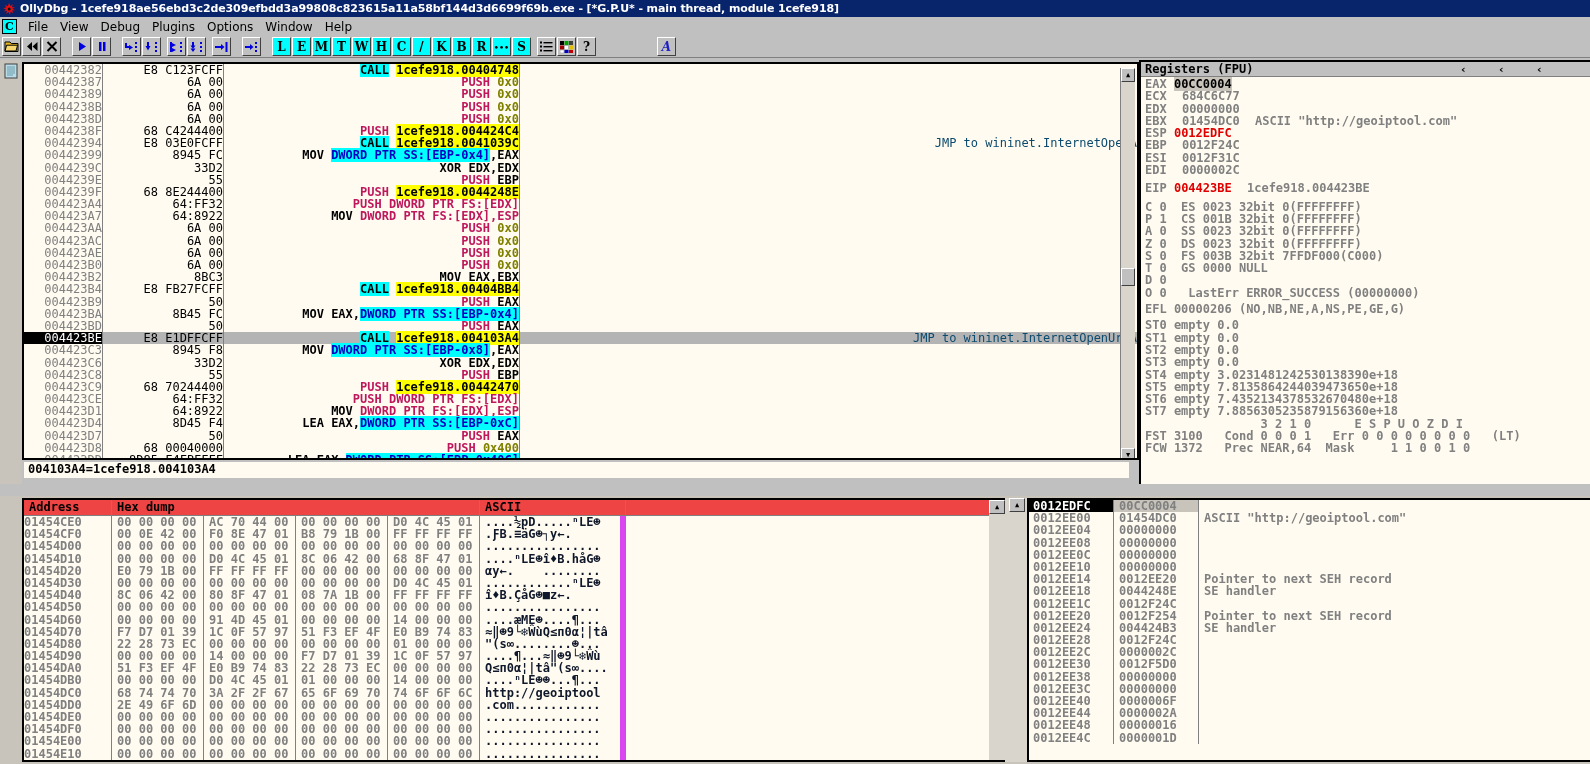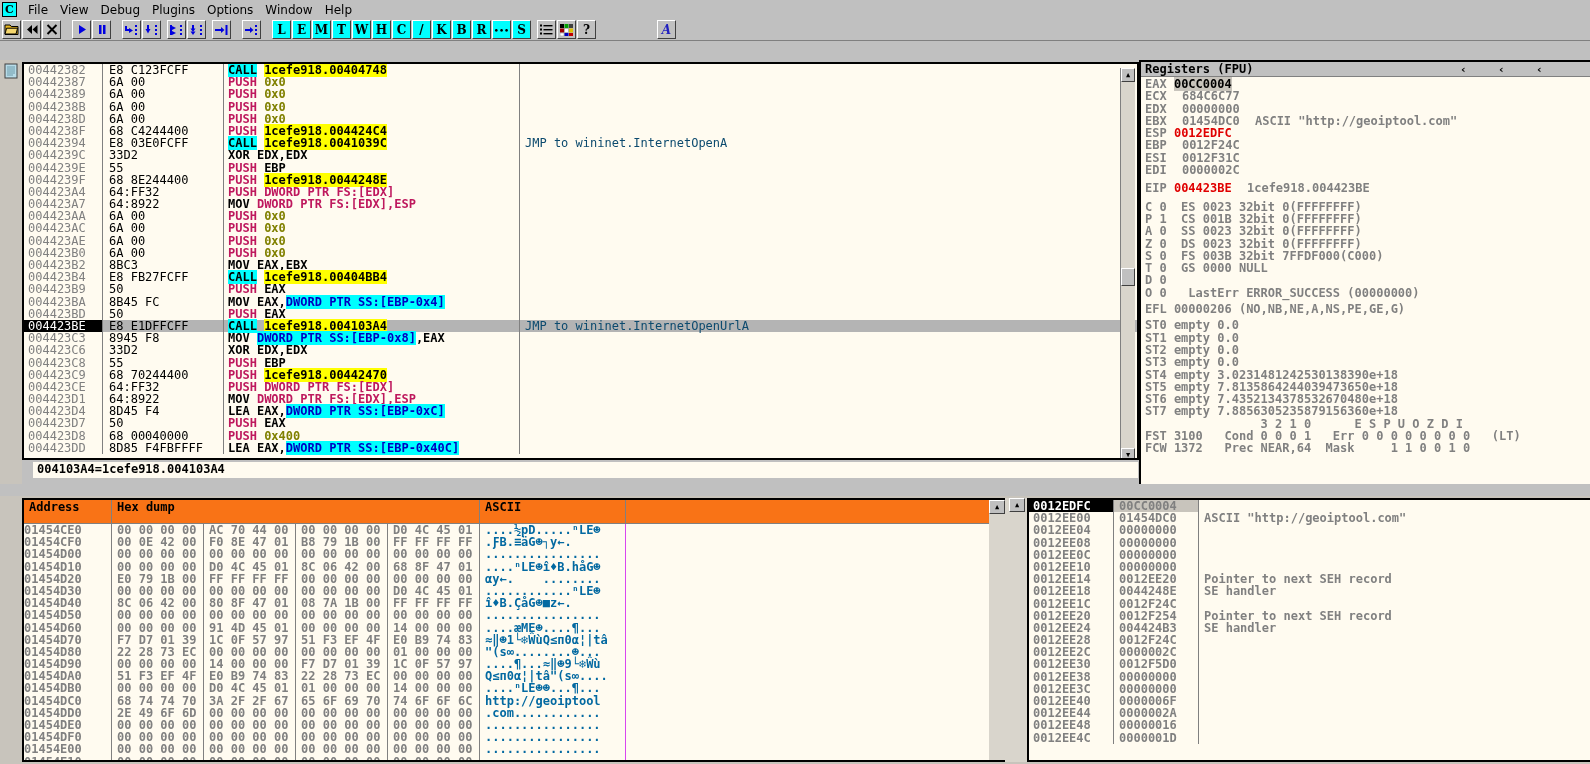--- a/index.html
+++ b/index.html
@@ -77,20 +77,21 @@
     background:#fffbf0;
     border:2px solid #000;
     box-sizing:border-box;
     overflow:hidden;
     font-family:"DejaVu Sans Mono", monospace;
     font-size:12px;
   }
   .drow{
     display:flex;height:12.2px;line-height:12.2px;white-space:pre;
     align-items:center;
+    text-align:right;
   }
   .drow.sel{background:#b4b4b4;}
   .c-addr{width:78px;padding-left:4px;box-sizing:border-box;color:#808080;flex:0 0 auto;}
   .drow.sel .c-addr{background:#000;color:#fff;}
   .c-sep{width:1px;background:#808080;height:12.2px;flex:0 0 auto;}
   .c-hex{width:120px;padding-left:6px;box-sizing:border-box;color:#000;flex:0 0 auto;}
   .c-dis{width:295px;padding-left:4px;box-sizing:border-box;flex:0 0 auto;color:#000;}
   .c-cmt{padding-left:5px;color:#0c4a6e;flex:1 1 auto;}
   .mn-blue{color:#be185d;font-weight:bold;}
   .mn-call{background:#00ffff;color:#000;font-weight:bold;}
@@ -110,21 +111,21 @@
     box-sizing:border-box;display:flex;align-items:center;justify-content:center;
     font-size:7px;line-height:1;
   }
   .sb-thumb{
     position:absolute;width:14px;height:18px;background:#c0c0c0;
     border-top:1px solid #fff;border-left:1px solid #fff;
     border-right:1px solid #404040;border-bottom:1px solid #404040;
     box-sizing:border-box;
   }
   .statusline{
-    position:absolute;left:33px;top:402px;width:1105px;height:16px;
+    position:absolute;left:24px;top:402px;width:1105px;height:16px;
     background:#fffbf0;
     color:#000;font-weight:bold;
     font-family:"DejaVu Sans Mono", monospace;font-size:12px;
     line-height:14px;padding-left:4px;box-sizing:border-box;white-space:pre;
   }
 
   
   .reg-pane{
     position:absolute;left:1139px;top:60px;width:451px;height:424px;
     background:#fffbf0;border-top:2px solid #000;border-left:2px solid #000;
@@ -152,31 +153,31 @@
   
   .dump-pane{
     position:absolute;left:0;top:496px;width:1005px;height:268px;background:#c8c4bc;
   }
   .dump-margin{position:absolute;left:0;top:0;width:22px;height:268px;background:#c8c4bc;}
   .dump-inner{
     position:absolute;left:22px;top:2px;width:983px;height:264px;
     background:#fffbf0;border:2px solid #000;border-right:0;box-sizing:border-box;overflow:hidden;
   }
   .dhdr{
-    display:flex;height:24px;line-height:15px;background:#f97316;
+    display:flex;height:16px;line-height:15px;background:#ef4444;
     border-bottom:1px solid #808080;
     font-family:"DejaVu Sans Mono", monospace;font-size:12px;font-weight:bold;color:#000;
     white-space:pre;box-sizing:border-box;
   }
   .dhdr .hcell{border-right:1px solid #808080;box-sizing:border-box;padding-left:5px;}
   .drow2{display:flex;height:12.2px;line-height:12.2px;white-space:pre;
     font-family:"DejaVu Sans Mono", monospace;font-size:12px;font-weight:bold;color:#808080;}
   .d-addr{width:88px;box-sizing:border-box;border-right:1px solid #808080;flex:0 0 auto;}
   .d-hexgrp{width:92px;padding-left:5px;box-sizing:border-box;border-right:1px solid #808080;flex:0 0 auto;}
-  .d-ascii{width:146px;padding-left:5px;box-sizing:border-box;border-right:1px solid #d946ef;flex:0 0 auto;color:#0369a1;}
+  .d-ascii{width:146px;padding-left:5px;box-sizing:border-box;border-right:6px solid #d946ef;flex:0 0 auto;color:#0f172a;}
   .d-tail{flex:1 1 auto;}
   .dump-sb{position:absolute;right:0;top:2px;width:16px;height:264px;background:#d9d5cc;
     border-top:2px solid #000;border-bottom:2px solid #000;box-sizing:border-box;}
 
   
   .stack-pane{
     position:absolute;left:1005px;top:496px;width:585px;height:268px;background:#c8c4bc;
   }
   .stack-sbcol{position:absolute;left:0;top:2px;width:22px;height:264px;background:#d9d5cc;}
   .stack-inner{
@@ -189,20 +190,31 @@
   .srow.sel .s-val{background:#c8c4bc;color:#808080;}
   .s-addr{width:85px;padding-left:4px;box-sizing:border-box;border-right:1px solid #808080;flex:0 0 auto;}
   .s-val{width:85px;padding-left:5px;box-sizing:border-box;border-right:1px solid #808080;flex:0 0 auto;}
   .s-cmt{padding-left:5px;flex:1 1 auto;color:#808080;}
 </style>
 </head>
 <body>
 
 <div class="app">
 
+  <div class="titlebar">
+    <span class="tb-icon">
+      <svg width="15" height="14" viewBox="0 0 15 14">
+        <g fill="#e01010">
+          <path d="M7 1 L8.4 4 L11 2.2 L9.8 5.2 L13 5 L10.3 6.8 L13.4 8.2 L10 8.6 L11.6 11.2 L8.6 9.8 L8 13 L6.6 10 L4.2 12 L5 8.8 L1.6 9.4 L4.2 7.4 L1 6 L4.4 5.6 L2.8 3 L5.8 4.3 Z"></path>
+        </g>
+        <circle cx="7.2" cy="6.9" r="1.5" fill="#101010"></circle>
+      </svg>
+    </span>
+    <span class="tb-text">OllyDbg - 1cefe918ae56ebd3c2de309efbdd3a99808c823615a11a58bf144d3d6699f69b.exe - [*G.P.U* - main thread, module 1cefe918]</span>
+  </div>
 
   <div class="menubar">
     <span class="menu-cicon">C</span>
     <span class="menu-item">File</span>
     <span class="menu-item">View</span>
     <span class="menu-item">Debug</span>
     <span class="menu-item">Plugins</span>
     <span class="menu-item">Options</span>
     <span class="menu-item">Window</span>
     <span class="menu-item">Help</span>
@@ -356,20 +368,21 @@
 
     <div class="disasm">
       <div id="disasm-rows">
           <div class="drow"><span class="c-addr">00442382</span><span class="c-sep"></span><span class="c-hex">E8 C123FCFF</span><span class="c-sep"></span><span class="c-dis"><span class="mn-call">CALL</span> <span class="addr-yellow">1cefe918.00404748</span></span><span class="c-sep"></span><span class="c-cmt"></span></div>
           <div class="drow"><span class="c-addr">00442387</span><span class="c-sep"></span><span class="c-hex">6A 00</span><span class="c-sep"></span><span class="c-dis"><span class="mn-blue">PUSH</span> <span class="val-olive">0x0</span></span><span class="c-sep"></span><span class="c-cmt"></span></div>
           <div class="drow"><span class="c-addr">00442389</span><span class="c-sep"></span><span class="c-hex">6A 00</span><span class="c-sep"></span><span class="c-dis"><span class="mn-blue">PUSH</span> <span class="val-olive">0x0</span></span><span class="c-sep"></span><span class="c-cmt"></span></div>
           <div class="drow"><span class="c-addr">0044238B</span><span class="c-sep"></span><span class="c-hex">6A 00</span><span class="c-sep"></span><span class="c-dis"><span class="mn-blue">PUSH</span> <span class="val-olive">0x0</span></span><span class="c-sep"></span><span class="c-cmt"></span></div>
           <div class="drow"><span class="c-addr">0044238D</span><span class="c-sep"></span><span class="c-hex">6A 00</span><span class="c-sep"></span><span class="c-dis"><span class="mn-blue">PUSH</span> <span class="val-olive">0x0</span></span><span class="c-sep"></span><span class="c-cmt"></span></div>
           <div class="drow"><span class="c-addr">0044238F</span><span class="c-sep"></span><span class="c-hex">68 C4244400</span><span class="c-sep"></span><span class="c-dis"><span class="mn-blue">PUSH</span> <span class="addr-yellow">1cefe918.004424C4</span></span><span class="c-sep"></span><span class="c-cmt"></span></div>
           <div class="drow"><span class="c-addr">00442394</span><span class="c-sep"></span><span class="c-hex">E8 03E0FCFF</span><span class="c-sep"></span><span class="c-dis"><span class="mn-call">CALL</span> <span class="addr-yellow">1cefe918.0041039C</span></span><span class="c-sep"></span><span class="c-cmt">JMP to wininet.InternetOpenA</span></div>
+          <div class="drow"><span class="c-addr">00442399</span><span class="c-sep"></span><span class="c-hex">8945 FC</span><span class="c-sep"></span><span class="c-dis"><span class="op-plain">MOV</span> <span class="op-cyan">DWORD PTR SS:[EBP-0x4]</span><span class="op-plain">,EAX</span></span><span class="c-sep"></span><span class="c-cmt"></span></div>
           <div class="drow"><span class="c-addr">0044239C</span><span class="c-sep"></span><span class="c-hex">33D2</span><span class="c-sep"></span><span class="c-dis"><span class="op-plain">XOR</span> <span class="op-plain">EDX,EDX</span></span><span class="c-sep"></span><span class="c-cmt"></span></div>
           <div class="drow"><span class="c-addr">0044239E</span><span class="c-sep"></span><span class="c-hex">55</span><span class="c-sep"></span><span class="c-dis"><span class="mn-blue">PUSH</span> <span class="op-plain">EBP</span></span><span class="c-sep"></span><span class="c-cmt"></span></div>
           <div class="drow"><span class="c-addr">0044239F</span><span class="c-sep"></span><span class="c-hex">68 8E244400</span><span class="c-sep"></span><span class="c-dis"><span class="mn-blue">PUSH</span> <span class="addr-yellow">1cefe918.0044248E</span></span><span class="c-sep"></span><span class="c-cmt"></span></div>
           <div class="drow"><span class="c-addr">004423A4</span><span class="c-sep"></span><span class="c-hex">64:FF32</span><span class="c-sep"></span><span class="c-dis"><span class="mn-blue">PUSH</span> <span class="mn-blue">DWORD PTR FS:[EDX]</span></span><span class="c-sep"></span><span class="c-cmt"></span></div>
           <div class="drow"><span class="c-addr">004423A7</span><span class="c-sep"></span><span class="c-hex">64:8922</span><span class="c-sep"></span><span class="c-dis"><span class="op-plain">MOV</span> <span class="mn-blue">DWORD PTR FS:[EDX],ESP</span></span><span class="c-sep"></span><span class="c-cmt"></span></div>
           <div class="drow"><span class="c-addr">004423AA</span><span class="c-sep"></span><span class="c-hex">6A 00</span><span class="c-sep"></span><span class="c-dis"><span class="mn-blue">PUSH</span> <span class="val-olive">0x0</span></span><span class="c-sep"></span><span class="c-cmt"></span></div>
           <div class="drow"><span class="c-addr">004423AC</span><span class="c-sep"></span><span class="c-hex">6A 00</span><span class="c-sep"></span><span class="c-dis"><span class="mn-blue">PUSH</span> <span class="val-olive">0x0</span></span><span class="c-sep"></span><span class="c-cmt"></span></div>
           <div class="drow"><span class="c-addr">004423AE</span><span class="c-sep"></span><span class="c-hex">6A 00</span><span class="c-sep"></span><span class="c-dis"><span class="mn-blue">PUSH</span> <span class="val-olive">0x0</span></span><span class="c-sep"></span><span class="c-cmt"></span></div>
           <div class="drow"><span class="c-addr">004423B0</span><span class="c-sep"></span><span class="c-hex">6A 00</span><span class="c-sep"></span><span class="c-dis"><span class="mn-blue">PUSH</span> <span class="val-olive">0x0</span></span><span class="c-sep"></span><span class="c-cmt"></span></div>
           <div class="drow"><span class="c-addr">004423B2</span><span class="c-sep"></span><span class="c-hex">8BC3</span><span class="c-sep"></span><span class="c-dis"><span class="op-plain">MOV</span> <span class="op-plain">EAX,EBX</span></span><span class="c-sep"></span><span class="c-cmt"></span></div>
@@ -421,21 +434,21 @@
       <div id="dump-rows">
           <div class="drow2"><span class="d-addr">01454CE0</span><span class="d-hexgrp">00 00 00 00</span><span class="d-hexgrp">AC 70 44 00</span><span class="d-hexgrp">00 00 00 00</span><span class="d-hexgrp">D0 4C 45 01</span><span class="d-ascii">....½pD.....ⁿLE☻</span><span class="d-tail"></span></div>
           <div class="drow2"><span class="d-addr">01454CF0</span><span class="d-hexgrp">00 0E 42 00</span><span class="d-hexgrp">F0 8E 47 01</span><span class="d-hexgrp">B8 79 1B 00</span><span class="d-hexgrp">FF FF FF FF</span><span class="d-ascii">.ƑB.≡äG☻┐y←.</span><span class="d-tail"></span></div>
           <div class="drow2"><span class="d-addr">01454D00</span><span class="d-hexgrp">00 00 00 00</span><span class="d-hexgrp">00 00 00 00</span><span class="d-hexgrp">00 00 00 00</span><span class="d-hexgrp">00 00 00 00</span><span class="d-ascii">................</span><span class="d-tail"></span></div>
           <div class="drow2"><span class="d-addr">01454D10</span><span class="d-hexgrp">00 00 00 00</span><span class="d-hexgrp">D0 4C 45 01</span><span class="d-hexgrp">8C 06 42 00</span><span class="d-hexgrp">68 8F 47 01</span><span class="d-ascii">....ⁿLE☻î♦B.håG☻</span><span class="d-tail"></span></div>
           <div class="drow2"><span class="d-addr">01454D20</span><span class="d-hexgrp">E0 79 1B 00</span><span class="d-hexgrp">FF FF FF FF</span><span class="d-hexgrp">00 00 00 00</span><span class="d-hexgrp">00 00 00 00</span><span class="d-ascii">αy←.    ........</span><span class="d-tail"></span></div>
           <div class="drow2"><span class="d-addr">01454D30</span><span class="d-hexgrp">00 00 00 00</span><span class="d-hexgrp">00 00 00 00</span><span class="d-hexgrp">00 00 00 00</span><span class="d-hexgrp">D0 4C 45 01</span><span class="d-ascii">............ⁿLE☻</span><span class="d-tail"></span></div>
           <div class="drow2"><span class="d-addr">01454D40</span><span class="d-hexgrp">8C 06 42 00</span><span class="d-hexgrp">80 8F 47 01</span><span class="d-hexgrp">08 7A 1B 00</span><span class="d-hexgrp">FF FF FF FF</span><span class="d-ascii">î♦B.ÇåG☻■z←.</span><span class="d-tail"></span></div>
           <div class="drow2"><span class="d-addr">01454D50</span><span class="d-hexgrp">00 00 00 00</span><span class="d-hexgrp">00 00 00 00</span><span class="d-hexgrp">00 00 00 00</span><span class="d-hexgrp">00 00 00 00</span><span class="d-ascii">................</span><span class="d-tail"></span></div>
           <div class="drow2"><span class="d-addr">01454D60</span><span class="d-hexgrp">00 00 00 00</span><span class="d-hexgrp">91 4D 45 01</span><span class="d-hexgrp">00 00 00 00</span><span class="d-hexgrp">14 00 00 00</span><span class="d-ascii">....æME☻....¶...</span><span class="d-tail"></span></div>
-          <div class="drow2"><span class="d-addr">01454D70</span><span class="d-hexgrp">F7 D7 01 39</span><span class="d-hexgrp">1C 0F 57 97</span><span class="d-hexgrp">51 F3 EF 4F</span><span class="d-hexgrp">E0 B9 74 83</span><span class="d-ascii">≈‖☻1└❄ŴùQ≤п0α¦|tâ</span><span class="d-tail"></span></div>
+          <div class="drow2"><span class="d-addr">01454D70</span><span class="d-hexgrp">F7 D7 01 39</span><span class="d-hexgrp">1C 0F 57 97</span><span class="d-hexgrp">51 F3 EF 4F</span><span class="d-hexgrp">E0 B9 74 83</span><span class="d-ascii">≈‖☻9└❄ŴùQ≤п0α¦|tâ</span><span class="d-tail"></span></div>
           <div class="drow2"><span class="d-addr">01454D80</span><span class="d-hexgrp">22 28 73 EC</span><span class="d-hexgrp">00 00 00 00</span><span class="d-hexgrp">00 00 00 00</span><span class="d-hexgrp">01 00 00 00</span><span class="d-ascii">"(s∞........☻...</span><span class="d-tail"></span></div>
           <div class="drow2"><span class="d-addr">01454D90</span><span class="d-hexgrp">00 00 00 00</span><span class="d-hexgrp">14 00 00 00</span><span class="d-hexgrp">F7 D7 01 39</span><span class="d-hexgrp">1C 0F 57 97</span><span class="d-ascii">....¶...≈‖☻9└❄Ŵù</span><span class="d-tail"></span></div>
           <div class="drow2"><span class="d-addr">01454DA0</span><span class="d-hexgrp">51 F3 EF 4F</span><span class="d-hexgrp">E0 B9 74 83</span><span class="d-hexgrp">22 28 73 EC</span><span class="d-hexgrp">00 00 00 00</span><span class="d-ascii">Q≤п0α¦|tâ"(s∞....</span><span class="d-tail"></span></div>
           <div class="drow2"><span class="d-addr">01454DB0</span><span class="d-hexgrp">00 00 00 00</span><span class="d-hexgrp">D0 4C 45 01</span><span class="d-hexgrp">01 00 00 00</span><span class="d-hexgrp">14 00 00 00</span><span class="d-ascii">....ⁿLE☻☻...¶...</span><span class="d-tail"></span></div>
           <div class="drow2"><span class="d-addr">01454DC0</span><span class="d-hexgrp">68 74 74 70</span><span class="d-hexgrp">3A 2F 2F 67</span><span class="d-hexgrp">65 6F 69 70</span><span class="d-hexgrp">74 6F 6F 6C</span><span class="d-ascii">http://geoiptool</span><span class="d-tail"></span></div>
           <div class="drow2"><span class="d-addr">01454DD0</span><span class="d-hexgrp">2E 49 6F 6D</span><span class="d-hexgrp">00 00 00 00</span><span class="d-hexgrp">00 00 00 00</span><span class="d-hexgrp">00 00 00 00</span><span class="d-ascii">.com............</span><span class="d-tail"></span></div>
           <div class="drow2"><span class="d-addr">01454DE0</span><span class="d-hexgrp">00 00 00 00</span><span class="d-hexgrp">00 00 00 00</span><span class="d-hexgrp">00 00 00 00</span><span class="d-hexgrp">00 00 00 00</span><span class="d-ascii">................</span><span class="d-tail"></span></div>
           <div class="drow2"><span class="d-addr">01454DF0</span><span class="d-hexgrp">00 00 00 00</span><span class="d-hexgrp">00 00 00 00</span><span class="d-hexgrp">00 00 00 00</span><span class="d-hexgrp">00 00 00 00</span><span class="d-ascii">................</span><span class="d-tail"></span></div>
           <div class="drow2"><span class="d-addr">01454E00</span><span class="d-hexgrp">00 00 00 00</span><span class="d-hexgrp">00 00 00 00</span><span class="d-hexgrp">00 00 00 00</span><span class="d-hexgrp">00 00 00 00</span><span class="d-ascii">................</span><span class="d-tail"></span></div>
           <div class="drow2"><span class="d-addr">01454E10</span><span class="d-hexgrp">00 00 00 00</span><span class="d-hexgrp">00 00 00 00</span><span class="d-hexgrp">00 00 00 00</span><span class="d-hexgrp">00 00 00 00</span><span class="d-ascii">................</span><span class="d-tail"></span></div>

